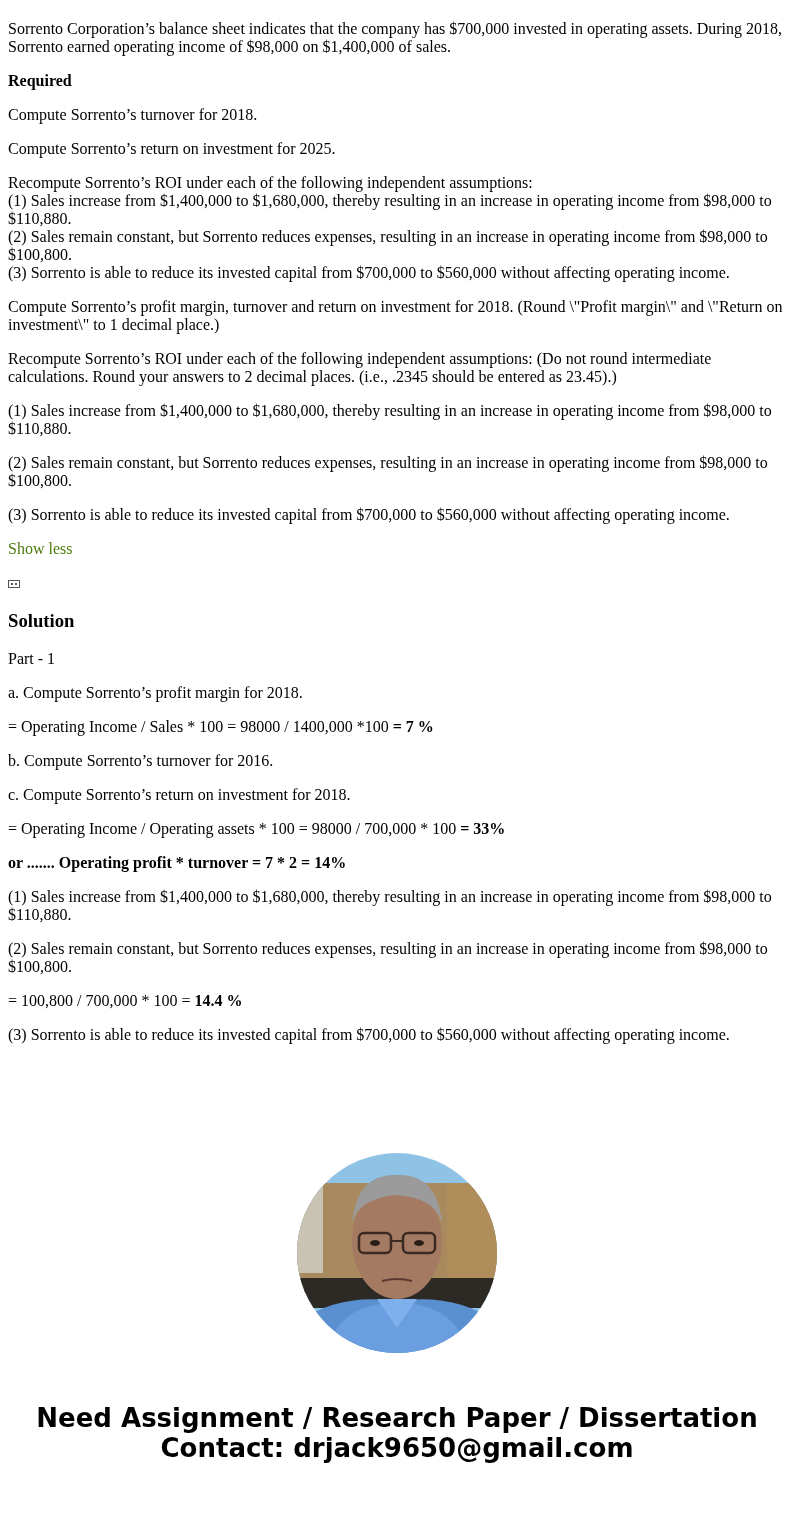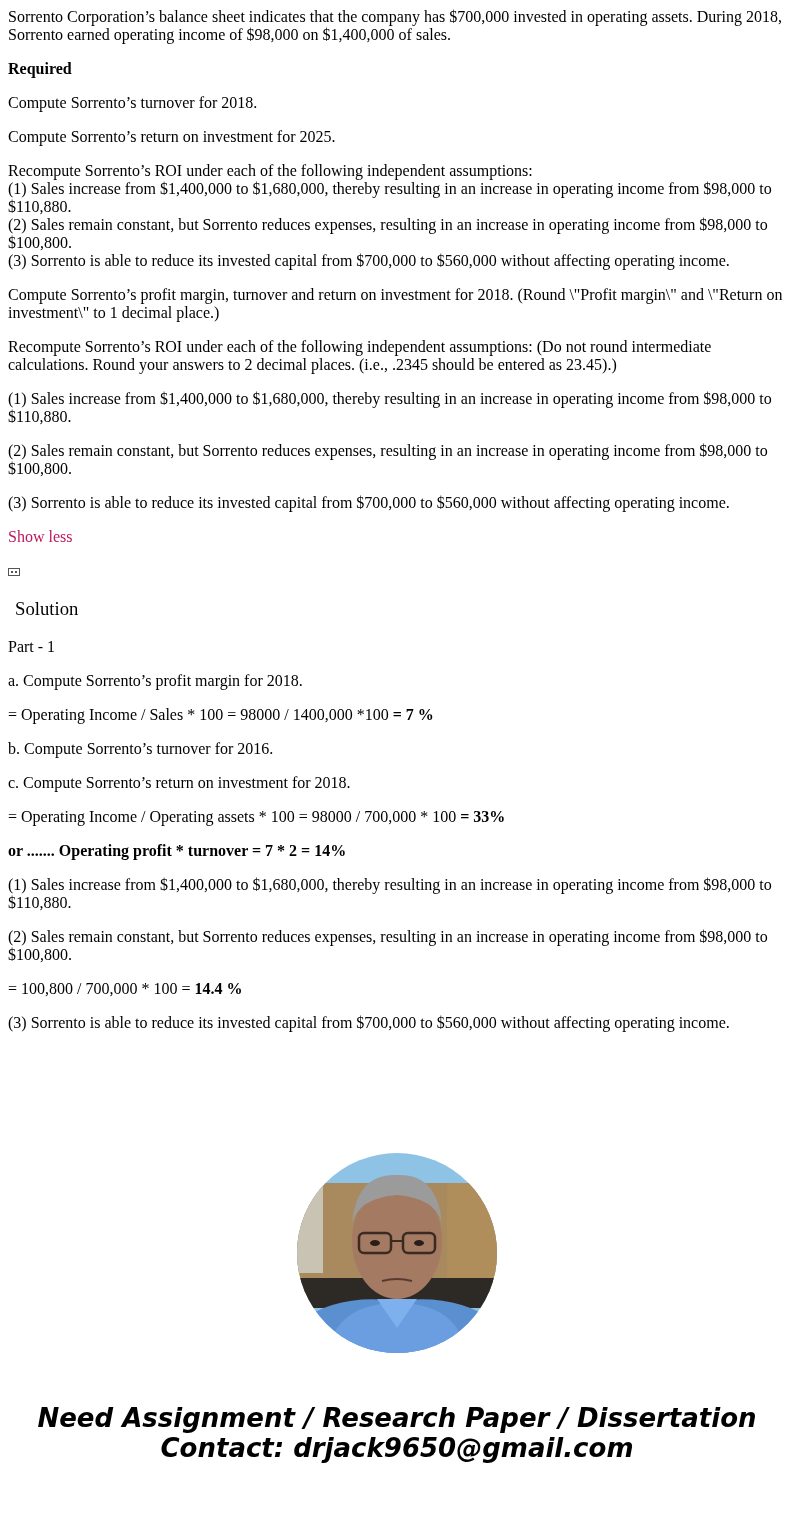--- a/index.html
+++ b/index.html
@@ -17,32 +17,32 @@
     left: 8px;
     top: 0;
     width: 778px;
     height: 1123px;
     overflow: hidden;
   }
   .content p {
     margin: 16px 0;
     line-height: 18px;
   }
-  .content p:first-child { margin-top: 8px; }
+  .content p:first-child { margin-top: 20px; }
   .content p.tight { margin: 0; }
   .content p.group-start { margin-top: 16px; margin-bottom: 0; }
   .content p.group-end { margin-top: 0; margin-bottom: 16px; }
   .content h3 {
     font-size: 18.7px;
-    font-weight: normal;
-    margin: 18px 0 18px 7px;
+    font-weight: bold;
+    margin: 18px 0 18px 0;
     line-height: 22px;
   }
   .showless {
-    color: #be185d;
+    color: #4d7c0f;
     cursor: pointer;
   }
   .img-icon {
     display: inline-block;
     width: 10px;
     height: 6px;
     border: 1px solid #555;
     position: relative;
     margin-top: 4px;
   }
@@ -72,21 +72,20 @@
     position: absolute;
     left: 0;
     top: 1403px;
     width: 794px;
     text-align: center;
     font-family: "DejaVu Sans", sans-serif;
     font-weight: bold;
     font-size: 26px;
     line-height: 30px;
     color: #000;
-    font-style: italic;
   }
   .promo div { white-space: nowrap; }
 </style>
 </head>
 <body>
 
 <div class="content">
   <p>Sorrento Corporation’s balance sheet indicates that the company has $700,000 invested in operating assets. During 2018, Sorrento earned operating income of $98,000 on $1,400,000 of sales.</p>
   <p><b>Required</b></p>
   <p>Compute Sorrento’s turnover for 2018.</p>

